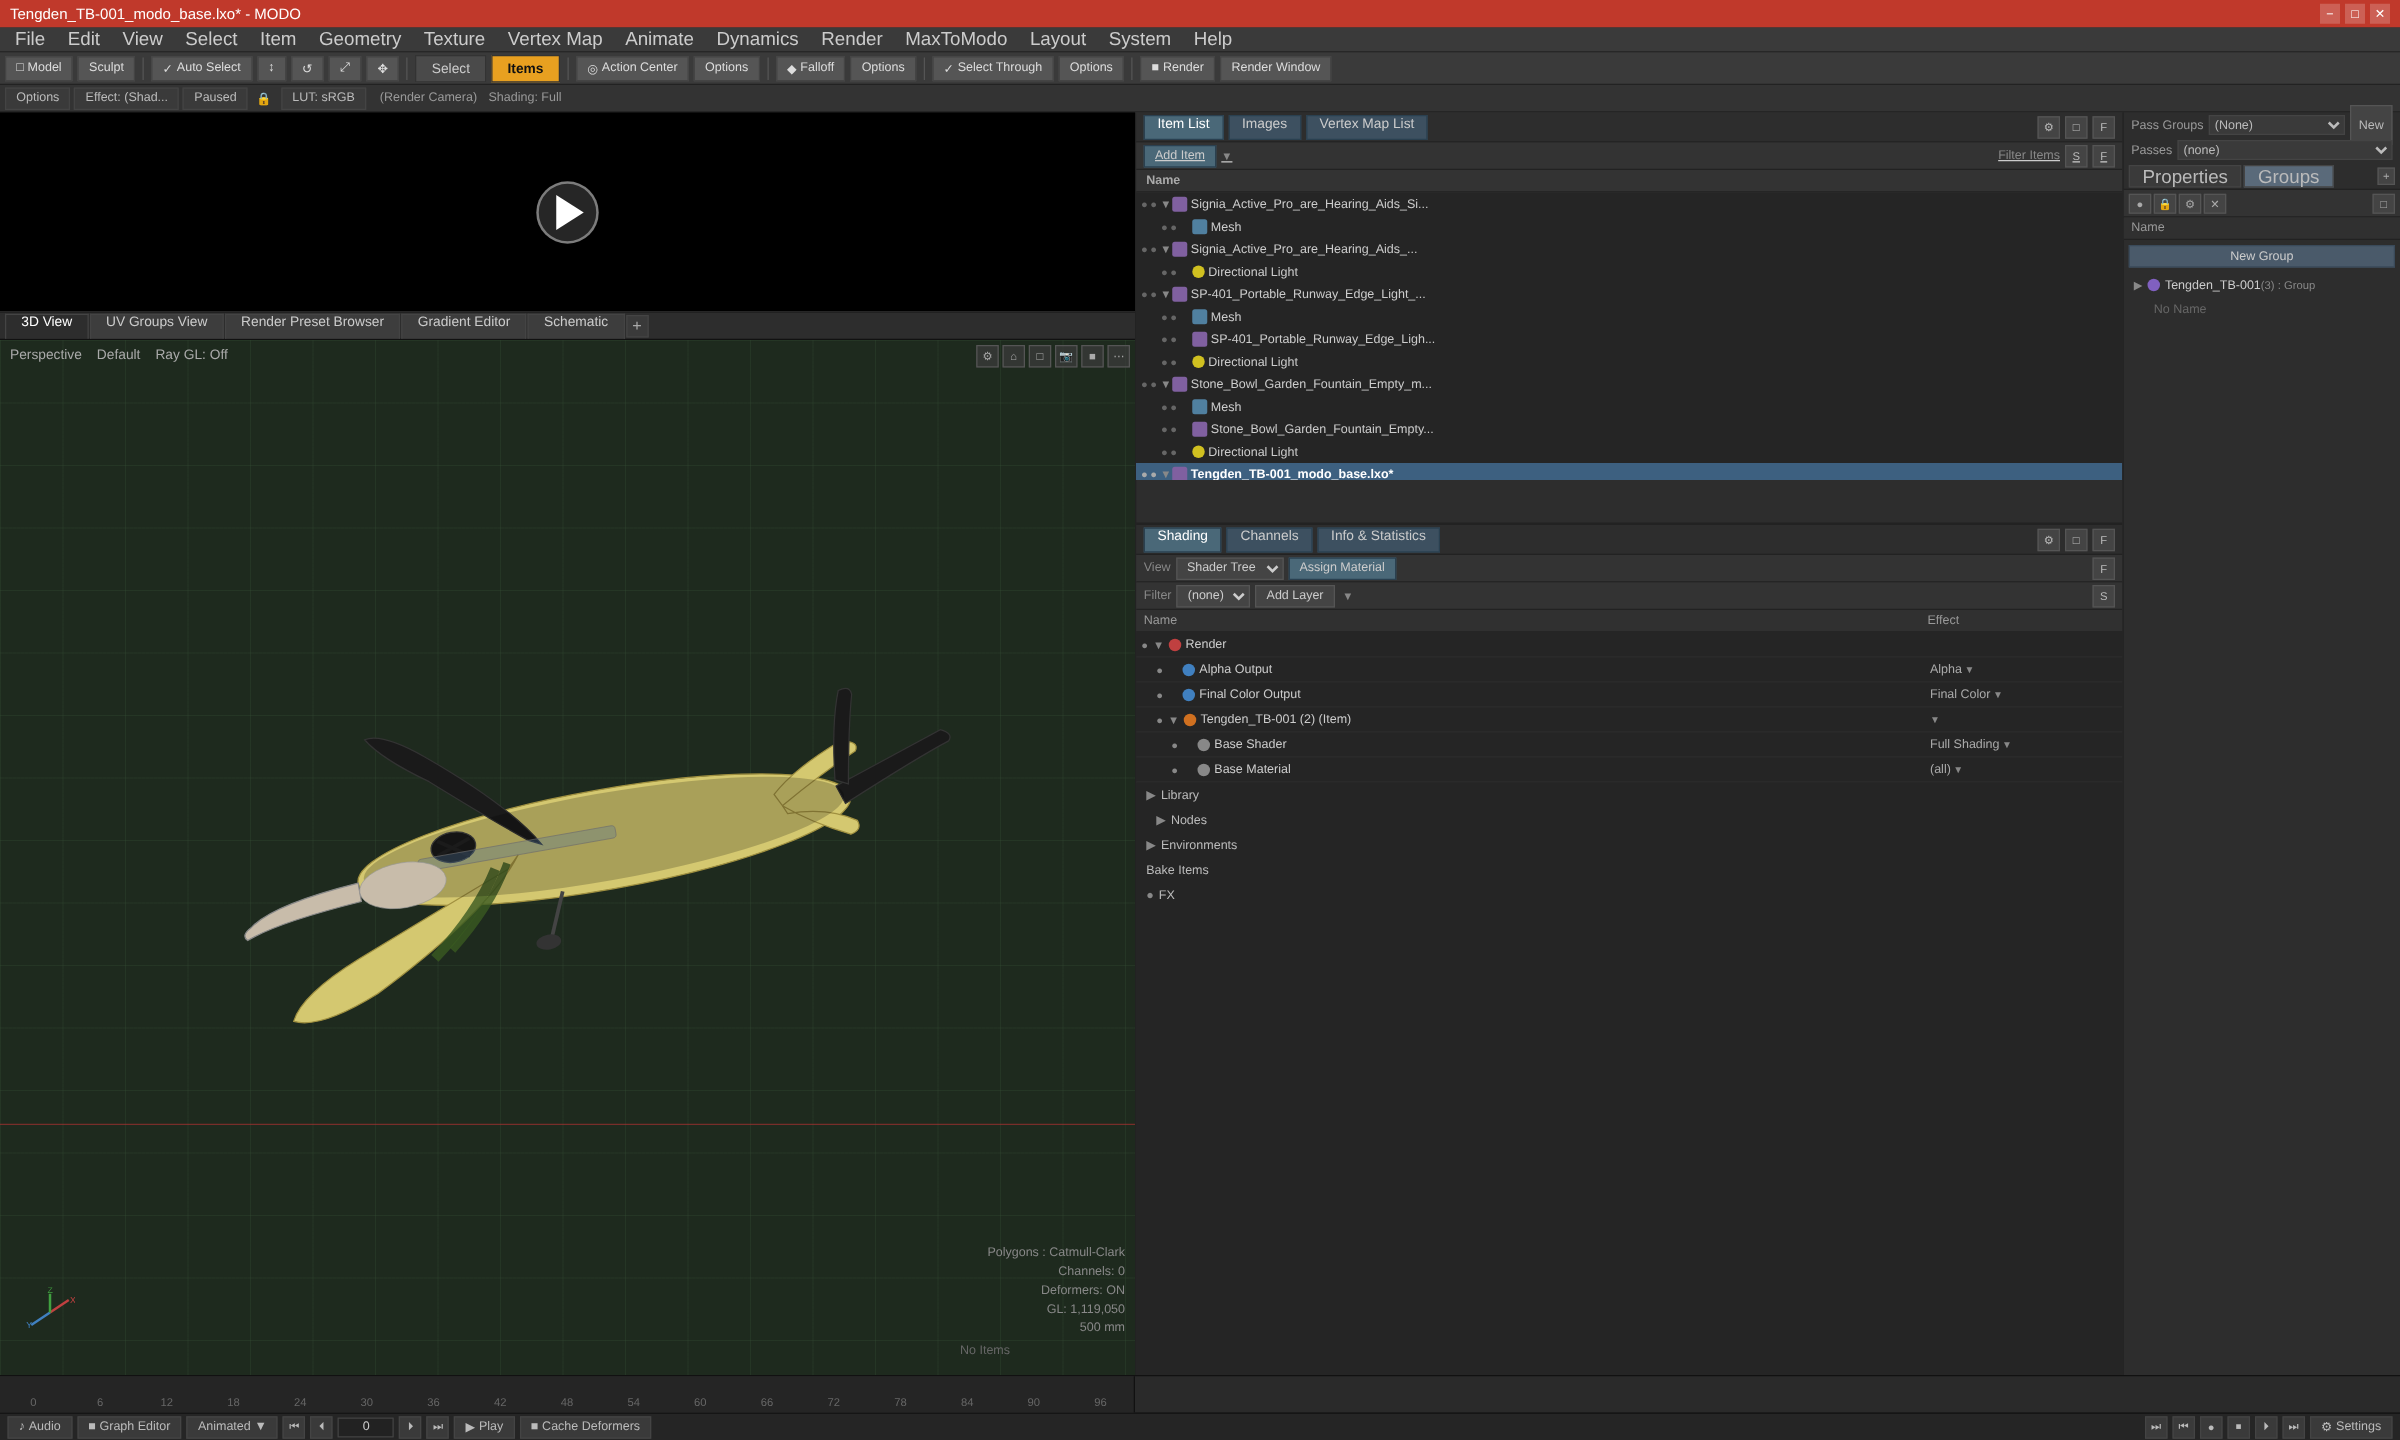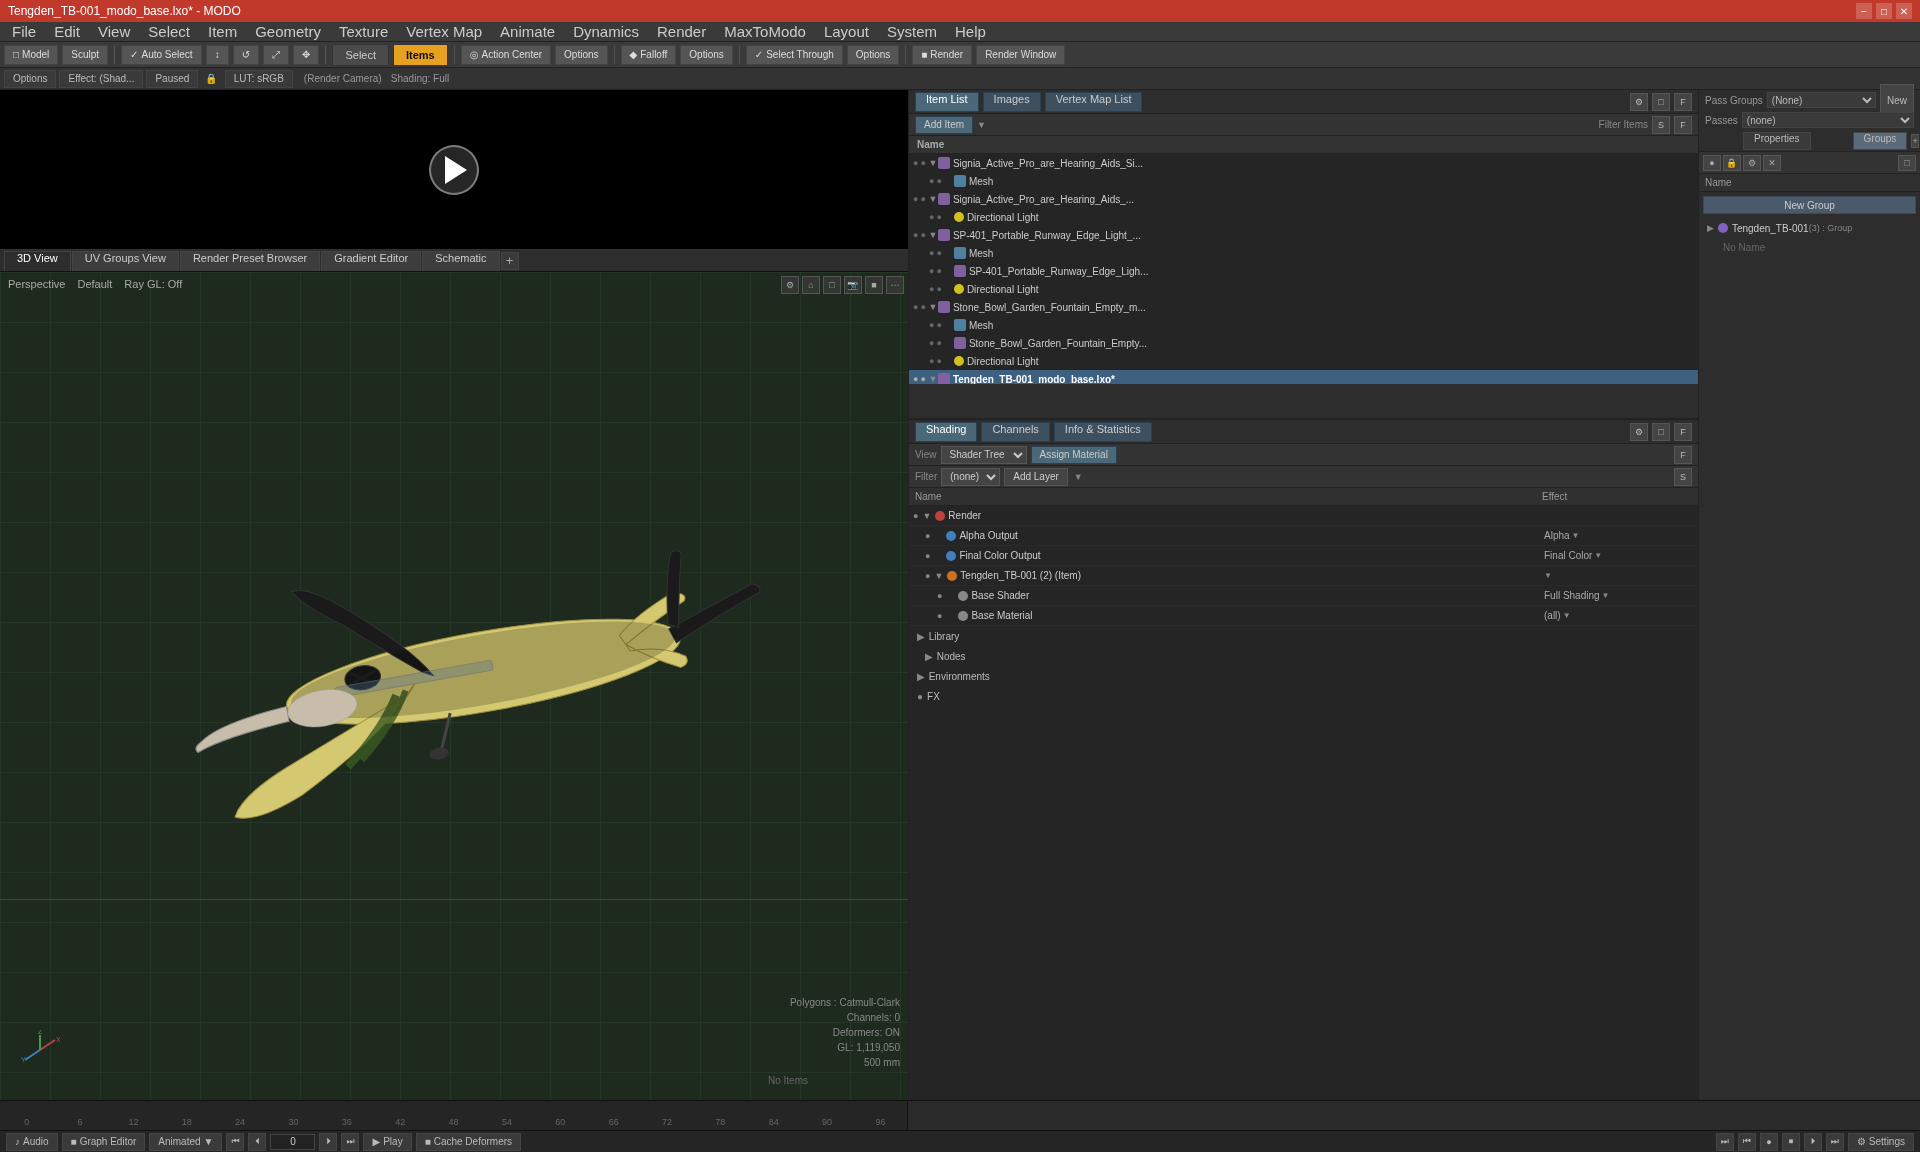--- a/index.html
+++ b/index.html
@@ -294,20 +294,21 @@
 
     
     .item-list-subheader {
       height: 22px;
       background: #333;
       display: flex;
       align-items: center;
       padding: 0 6px;
       gap: 4px;
       border-bottom: 1px solid #222;
+      text-decoration: underline;
     }
     .add-item-btn {
       height: 18px;
       padding: 0 8px;
       background: #4a6878;
       border: 1px solid #2a4050;
       color: #ccc;
       font-size: 10px;
       cursor: pointer;
     }
@@ -485,23 +486,22 @@
       padding: 0 4px;
       gap: 2px;
       border-bottom: 1px solid #222;
     }
     .groups-tab {
       height: 18px;
       padding: 0 10px;
       background: #3a3a3a;
       border: 1px solid #444;
       color: #bbb;
-      font-size: 10px;
-      cursor: pointer;
-      margin-left: 40px;
+      font-size: 15px;
+      cursor: pointer;
     }
     .groups-tab.active { background: #5a6a7a; }
 
     .groups-toolbar {
       height: 22px;
       display: flex;
       align-items: center;
       padding: 0 4px;
       gap: 2px;
       border-bottom: 1px solid #222;
@@ -1070,20 +1070,23 @@
           <span class="section-expand">▶</span>
           <span>Library</span>
         </div>
         <div class="section-item" style="padding-left:16px;">
           <span class="section-expand">▶</span>
           <span>Nodes</span>
         </div>
         <div class="section-item">
           <span class="section-expand">▶</span>
           <span>Environments</span>
+        </div>
+        <div class="section-item">
+          <span>Bake Items</span>
         </div>
         <div class="section-item">
           <span class="section-expand">●</span>
           <span>FX</span>
         </div>
       </div>
 
     </div>
 
   </div>

